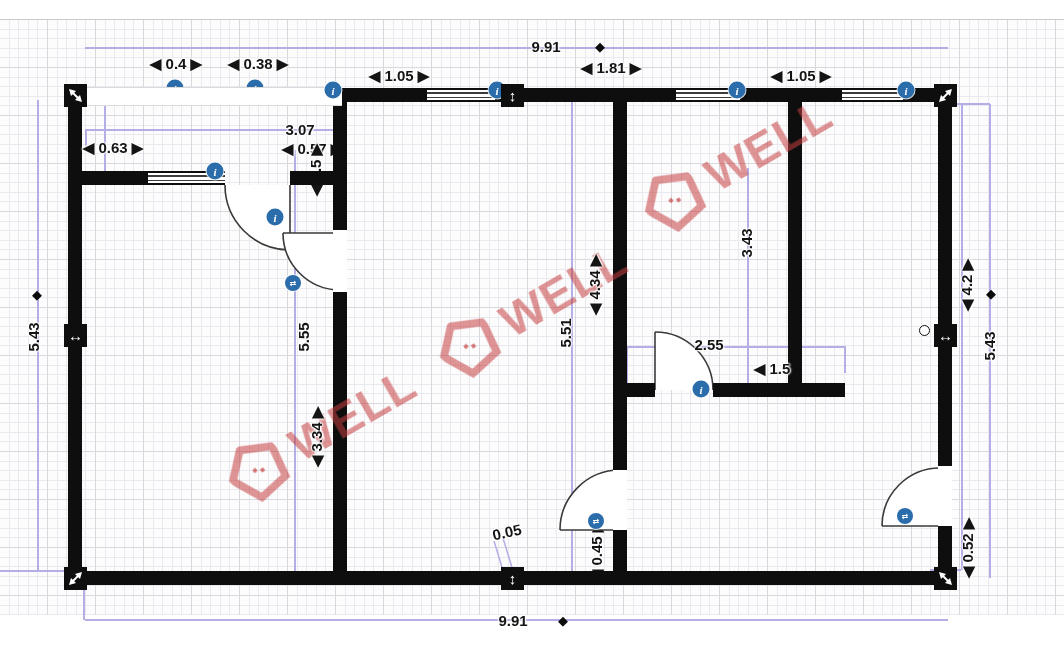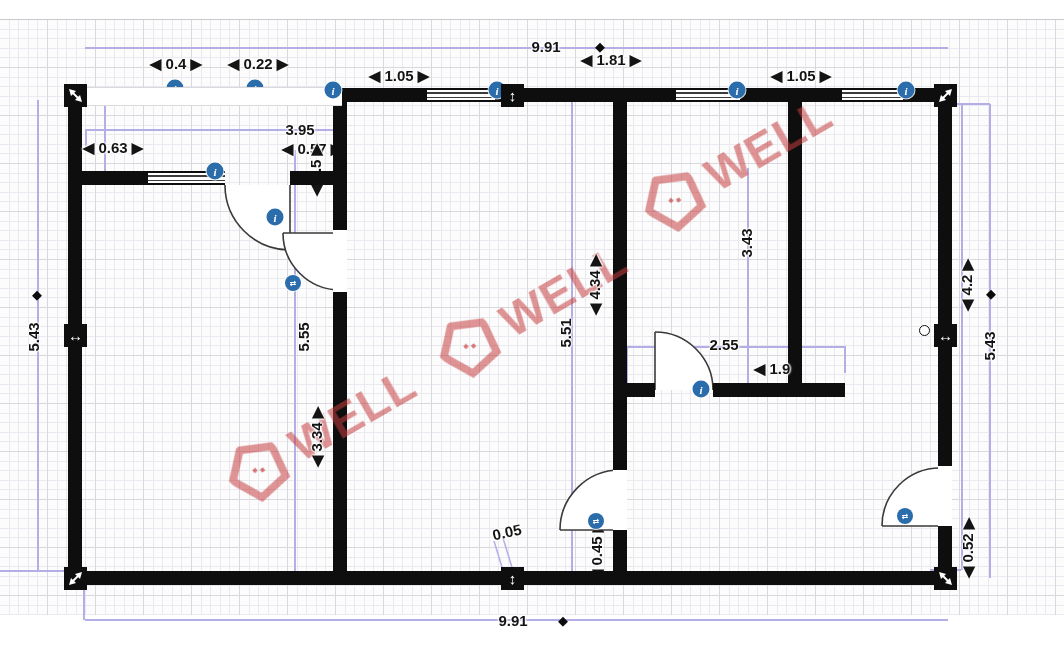--- a/index.html
+++ b/index.html
@@ -230,37 +230,37 @@
   <div class="lab" style="left:546px;top:46px">9.91</div>
   <div class="dia" style="left:600px;top:46px">◆</div>
   <div class="lab" style="left:513px;top:620px">9.91</div>
   <div class="dia" style="left:563px;top:620px">◆</div>
   <div class="lab v" style="left:33px;top:337px">5.43</div>
   <div class="dia" style="left:37px;top:294px">◆</div>
   <div class="lab v" style="left:989px;top:346px">5.43</div>
   <div class="dia" style="left:991px;top:293px">◆</div>
 
   <div class="lab" style="left:176px;top:64px">◀ 0.4 ▶</div>
-  <div class="lab" style="left:258px;top:64px">◀ 0.22 ▶</div>
+  <div class="lab" style="left:258px;top:64px">◀ 0.38 ▶</div>
   <div class="lab" style="left:399px;top:76px">◀ 1.05 ▶</div>
-  <div class="lab" style="left:611px;top:60px">◀ 1.81 ▶</div>
+  <div class="lab" style="left:611px;top:68px">◀ 1.81 ▶</div>
   <div class="lab" style="left:801px;top:76px">◀ 1.05 ▶</div>
 
-  <div class="lab" style="left:300px;top:129px">3.95</div>
+  <div class="lab" style="left:300px;top:129px">3.07</div>
   <div class="lab" style="left:113px;top:148px">◀ 0.63 ▶</div>
   <div class="lab under" style="left:312px;top:149px">◀ 0.57 ▶</div>
   <div class="lab v under" style="left:316px;top:170px">◀ 1.5 ▶</div>
   <div class="lab v" style="left:303px;top:337px">5.55</div>
   <div class="lab v" style="left:317px;top:437px">◀ 3.34 ▶</div>
 
   <div class="lab v" style="left:565px;top:333px">5.51</div>
   <div class="lab v" style="left:595px;top:285px">◀ 4.34 ▶</div>
   <div class="lab v" style="left:746px;top:243px">3.43</div>
-  <div class="lab" style="left:724px;top:344px">2.55</div>
-  <div class="lab" style="left:772px;top:369px">◀ 1.9</div>
+  <div class="lab" style="left:709px;top:344px">2.55</div>
+  <div class="lab" style="left:772px;top:369px">◀ 1.5</div>
 
   <div class="lab tilt" style="left:507px;top:532px">0.05</div>
   <div class="lab v under" style="left:597px;top:551px">◀ 0.45 ▶</div>
   <div class="lab v under" style="left:968px;top:548px">◀ 0.52 ▶</div>
   <div class="lab v" style="left:967px;top:285px">◀ 4.2 ▶</div>
 
   <div class="wm" style="left:232px;top:454px;transform:rotate(-30deg)">
     <svg width="58" height="58" viewBox="0 0 60 60">
       <polygon points="30,4 57,24 46,56 13,55 3,22" fill="none" stroke="rgba(197,62,62,0.55)" stroke-width="8"></polygon>
       <rect x="25" y="28" width="4" height="4" fill="rgba(197,62,62,0.7)"></rect>

